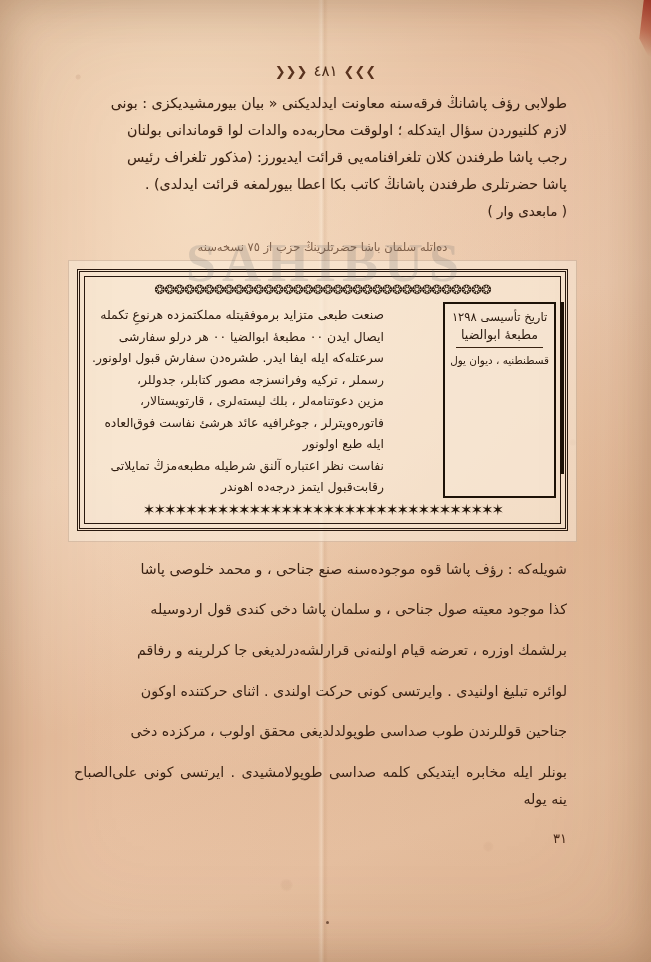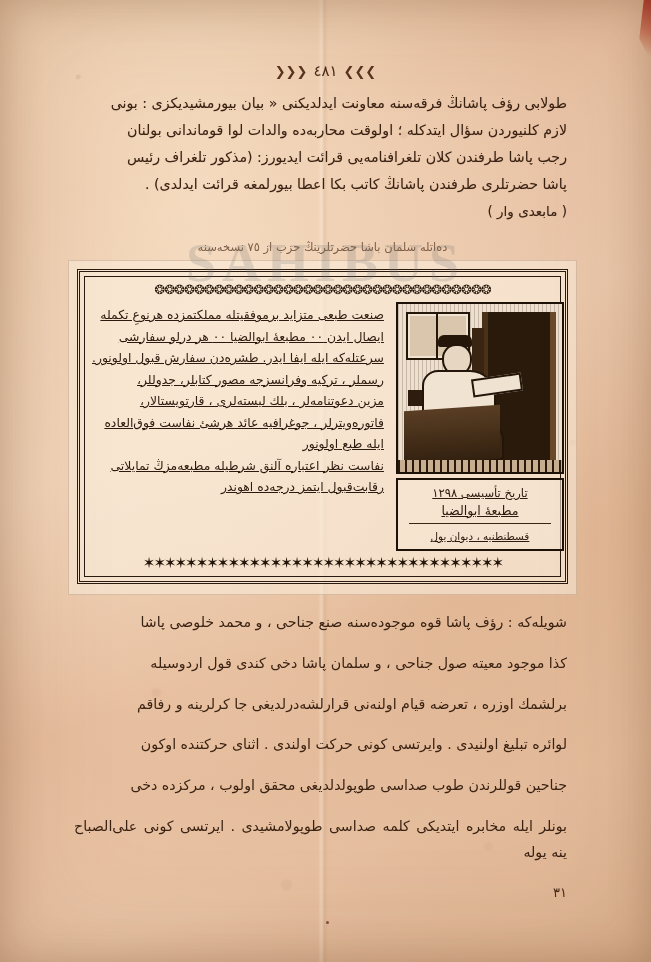--- a/index.html
+++ b/index.html
@@ -130,37 +130,36 @@
     font-size: 13px;
     letter-spacing: -1px;
     line-height: 16px;
   }
   .orn-row.bottom { font-size: 15px; letter-spacing: -2px; }
   .ad-cols {
     display: flex;
     flex-direction: row-reverse;
     gap: 8px;
     margin: 4px 0;
-    text-decoration: underline;
   }
   .ad-text {
     flex: 1 1 auto;
     font-size: 12.4px;
     line-height: 21.5px;
     text-align: right;
     color: #2d1b0f;
     padding: 2px 4px 0 2px;
   }
   .ad-text .ln { display: block; white-space: nowrap; }
 
   .ad-figure {
     flex: 0 0 168px;
     width: 168px;
     display: flex;
-    flex-direction: column;
+    flex-direction: row;
     gap: 4px;
   }
   .woodcut {
     position: relative;
     height: 168px;
     border: 2px solid #1d1208;
     background: #efe0cd;
     overflow: hidden;
   }
   .woodcut .hatch {

